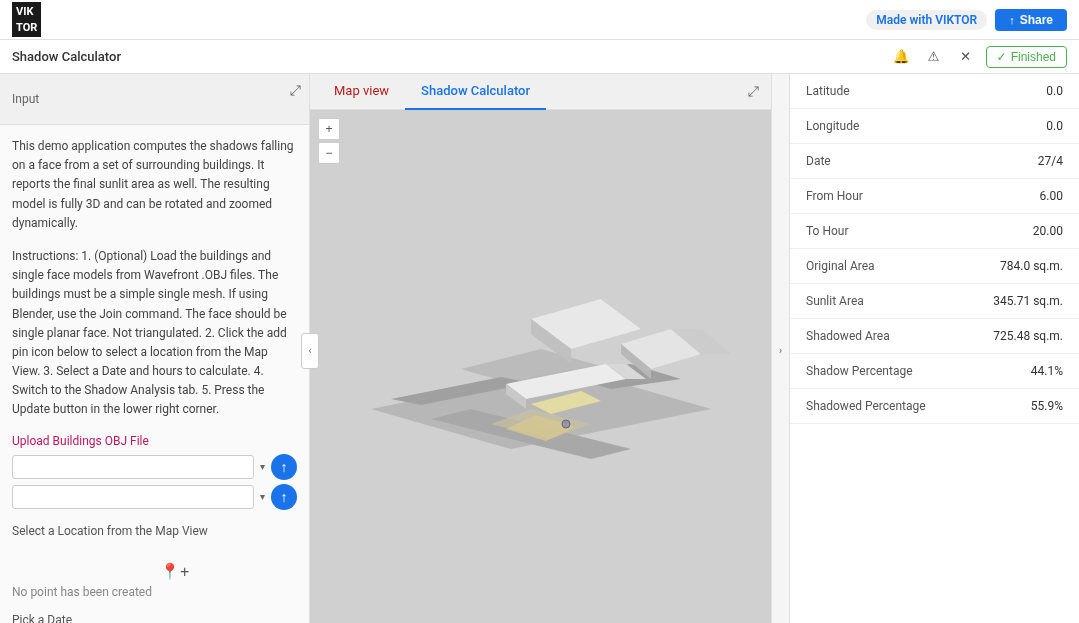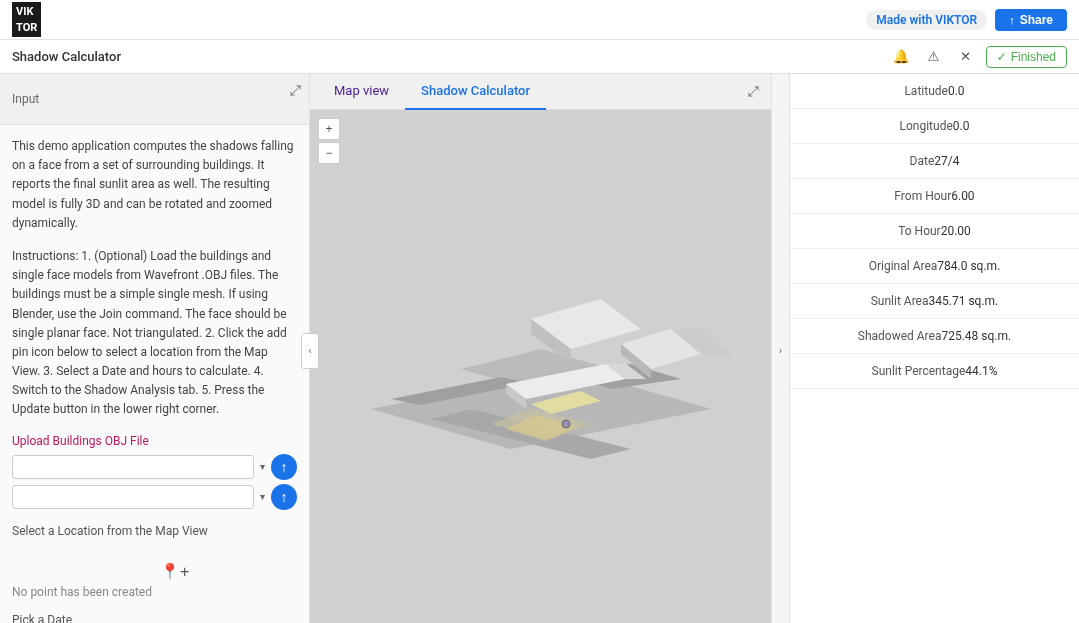--- a/index.html
+++ b/index.html
@@ -53,33 +53,33 @@
     .pin-btn { background: none; border: none; cursor: pointer; font-size: 16px; color: #555; }
 
     .date-label { font-size: 12px; color: #555; margin-top: 14px; margin-bottom: 4px; }
     .date-row { display: flex; align-items: center; gap: 8px; }
     .date-input { border: 1px solid #ccc; border-radius: 3px; padding: 4px 8px; font-size: 12px; background: #fff; }
     .cal-btn { background: none; border: none; cursor: pointer; font-size: 16px; color: #555; }
 
     
     .center-panel { flex: 1; display: flex; flex-direction: column; background: #e8e8e8; }
     .tabs-bar { display: flex; align-items: center; background: #f0f0f0; border-bottom: 1px solid #ddd; height: 36px; padding: 0 8px; }
-    .tab { padding: 0 16px; height: 36px; display: flex; align-items: center; font-size: 13px; color: #4c1d95; cursor: pointer; border-bottom: 2px solid transparent; }
+    .tab { padding: 0 16px; height: 36px; display: flex; align-items: center; font-size: 13px; color: #b91c1c; cursor: pointer; border-bottom: 2px solid transparent; }
     .tab.active { color: #1a73e8; border-bottom: 2px solid #1a73e8; font-weight: 500; }
     .tab-spacer { flex: 1; }
     .tab-expand { color: #666; cursor: pointer; font-size: 14px; padding: 4px; }
     .map-view-area { flex: 1; position: relative; background: #d0d0d0; overflow: hidden; display: flex; align-items: center; justify-content: center; }
     .map-nav { position: absolute; left: 8px; top: 8px; display: flex; flex-direction: column; gap: 2px; }
     .map-btn { width: 22px; height: 22px; background: #fff; border: 1px solid #ccc; border-radius: 2px; cursor: pointer; display: flex; align-items: center; justify-content: center; font-size: 12px; color: #555; }
 
     
     .right-panel { width: 290px; background: #fff; border-left: 1px solid #e0e0e0; display: flex; flex-direction: column; }
     .collapse-right { width: 18px; display: flex; align-items: center; justify-content: center; cursor: pointer; background: #f5f5f5; border-left: 1px solid #e0e0e0; font-size: 10px; color: #666; }
     .right-content { flex: 1; padding: 0; }
-    .result-row { display: flex; align-items: center; justify-content: center; padding: 10px 16px; border-bottom: 1px solid #f0f0f0; }
+    .result-row { display: flex; align-items: center; justify-content: space-between; padding: 10px 16px; border-bottom: 1px solid #f0f0f0; }
     .result-label { font-size: 12px; color: #555; }
     .result-value { font-size: 12px; color: #333; }
   </style>
 </head>
 <body>
 
 <div class="top-nav">
   <div class="logo">
     <div class="logo-box">VIK<br>TOR</div>
   </div>
@@ -231,18 +231,22 @@
   </div>
         <div class="result-row">
     <span class="result-label">Sunlit Area</span>
     <span class="result-value">345.71 sq.m.</span>
   </div>
         <div class="result-row">
     <span class="result-label">Shadowed Area</span>
     <span class="result-value">725.48 sq.m.</span>
   </div>
         <div class="result-row">
-    <span class="result-label">Sunlit Percentage</span>
+    <span class="result-label">Shadow Percentage</span>
     <span class="result-value">44.1%</span>
   </div>
+        <div class="result-row">
+    <span class="result-label">Shadowed Percentage</span>
+    <span class="result-value">55.9%</span>
+  </div>
       </div>
   </div>
 </div>
 
 </body></html>

